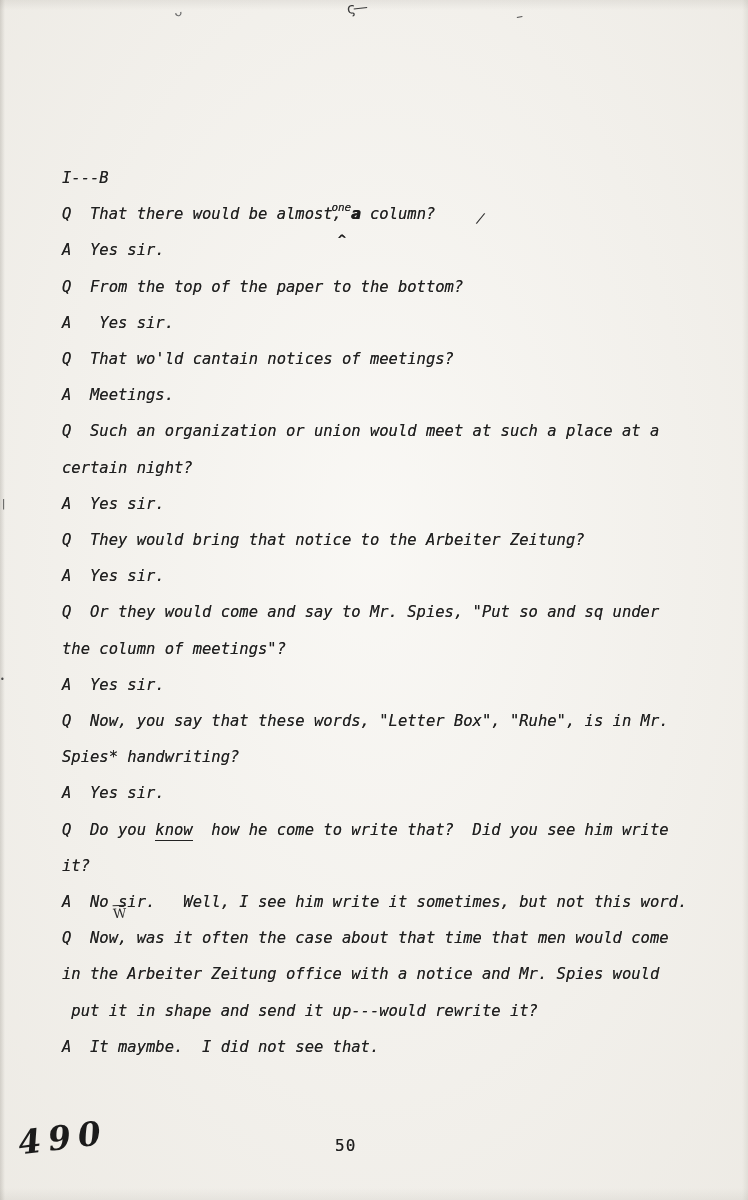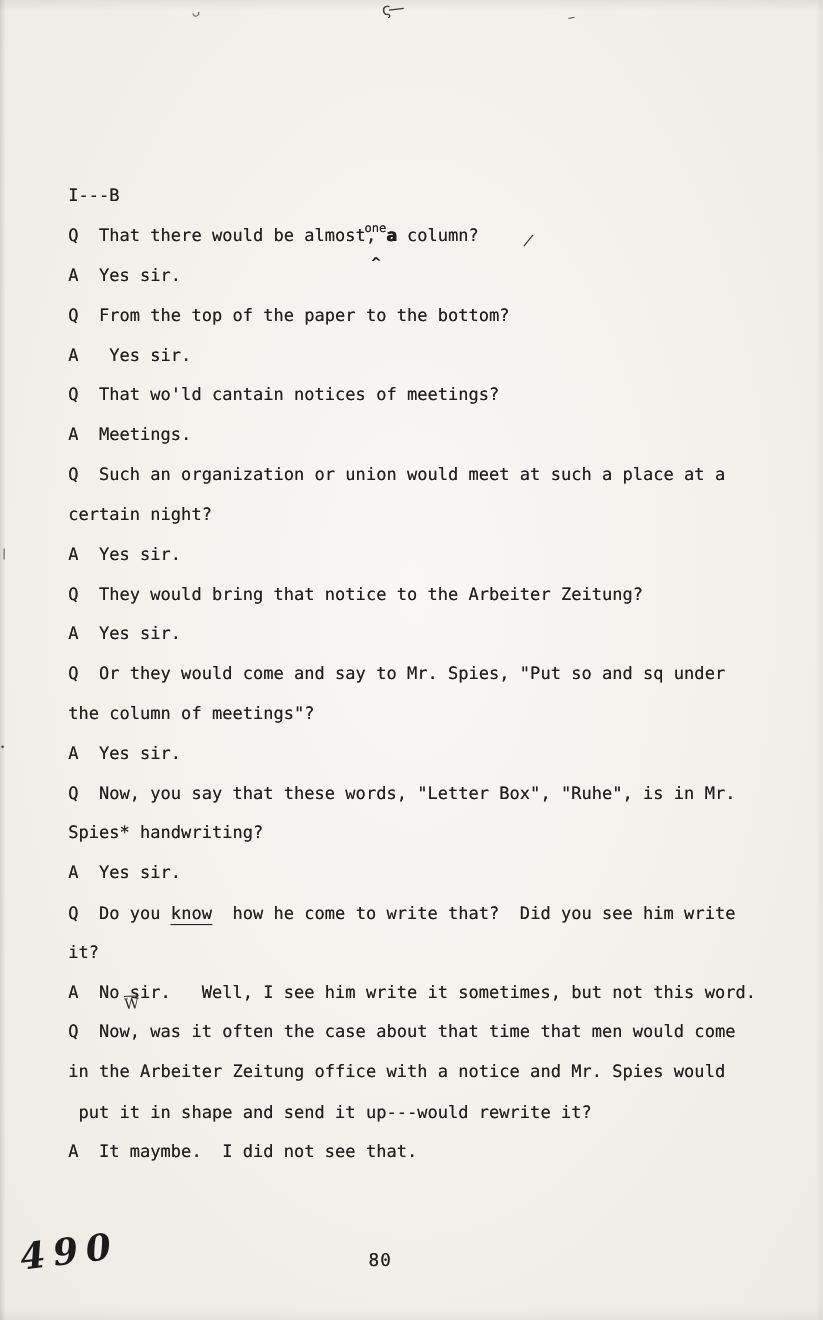--- a/index.html
+++ b/index.html
@@ -23,20 +23,21 @@
       linear-gradient(0deg, rgba(110,105,95,0.08), rgba(110,105,95,0) 12px),
       radial-gradient(ellipse at 50% 45%, rgba(255,255,255,0.35), rgba(160,152,138,0.10));
   }
   .transcript{
     position:absolute;left:62px;top:160px;
     font-size:15.5px;
     line-height:36.2px;
     white-space:pre;
     letter-spacing:0;
     text-shadow:0 0 0.6px rgba(25,25,25,0.7);
+    font-style:italic;
   }
   .tline{min-height:36.2px;}
   .u-seg{border-bottom:1.3px solid #222;padding-bottom:1px;}
   .ov-seg{
     font-weight:bold;
     text-shadow:0.8px 0 currentColor,-0.5px 0 currentColor;
   }
   .caret-insert{
     display:inline-block;width:1ch;position:relative;vertical-align:baseline;
   }
@@ -76,14 +77,14 @@
   <div class="ink-marks-layer">
       <span class="ink-mark" style="left: 174px; top: 5px; font-size: 13px; color: rgb(110, 110, 110); transform: rotate(-15deg);">ᴗ</span>
       <span class="ink-mark" style="left: 347px; top: 1px; font-size: 15px; color: rgb(58, 58, 58); transform: rotate(-7deg); letter-spacing: -3px;">ς—</span>
       <span class="ink-mark" style="left: 516px; top: 9px; font-size: 14px; color: rgb(85, 85, 85); transform: rotate(-12deg);">–</span>
       <span class="ink-mark" style="left: 479px; top: 212px; font-size: 15px; color: rgb(43, 43, 43); transform: rotate(8deg);">⁄</span>
       <span class="ink-mark" style="left: 2px; top: 499px; font-size: 10px; color: rgb(68, 68, 68);">|</span>
       <span class="ink-mark" style="left: 0px; top: 676px; font-size: 8px; color: rgb(74, 74, 74);">•</span>
       <span class="ink-mark w-overline" style="left: 113px; top: 907px; font-size: 13px; color: rgb(43, 43, 43); transform: rotate(-3deg);">W</span>
     </div>
   <div class="handwritten-number">490</div>
-  <div class="page-number">80</div>
+  <div class="page-number">50</div>
 </div>
 
 </body></html>

